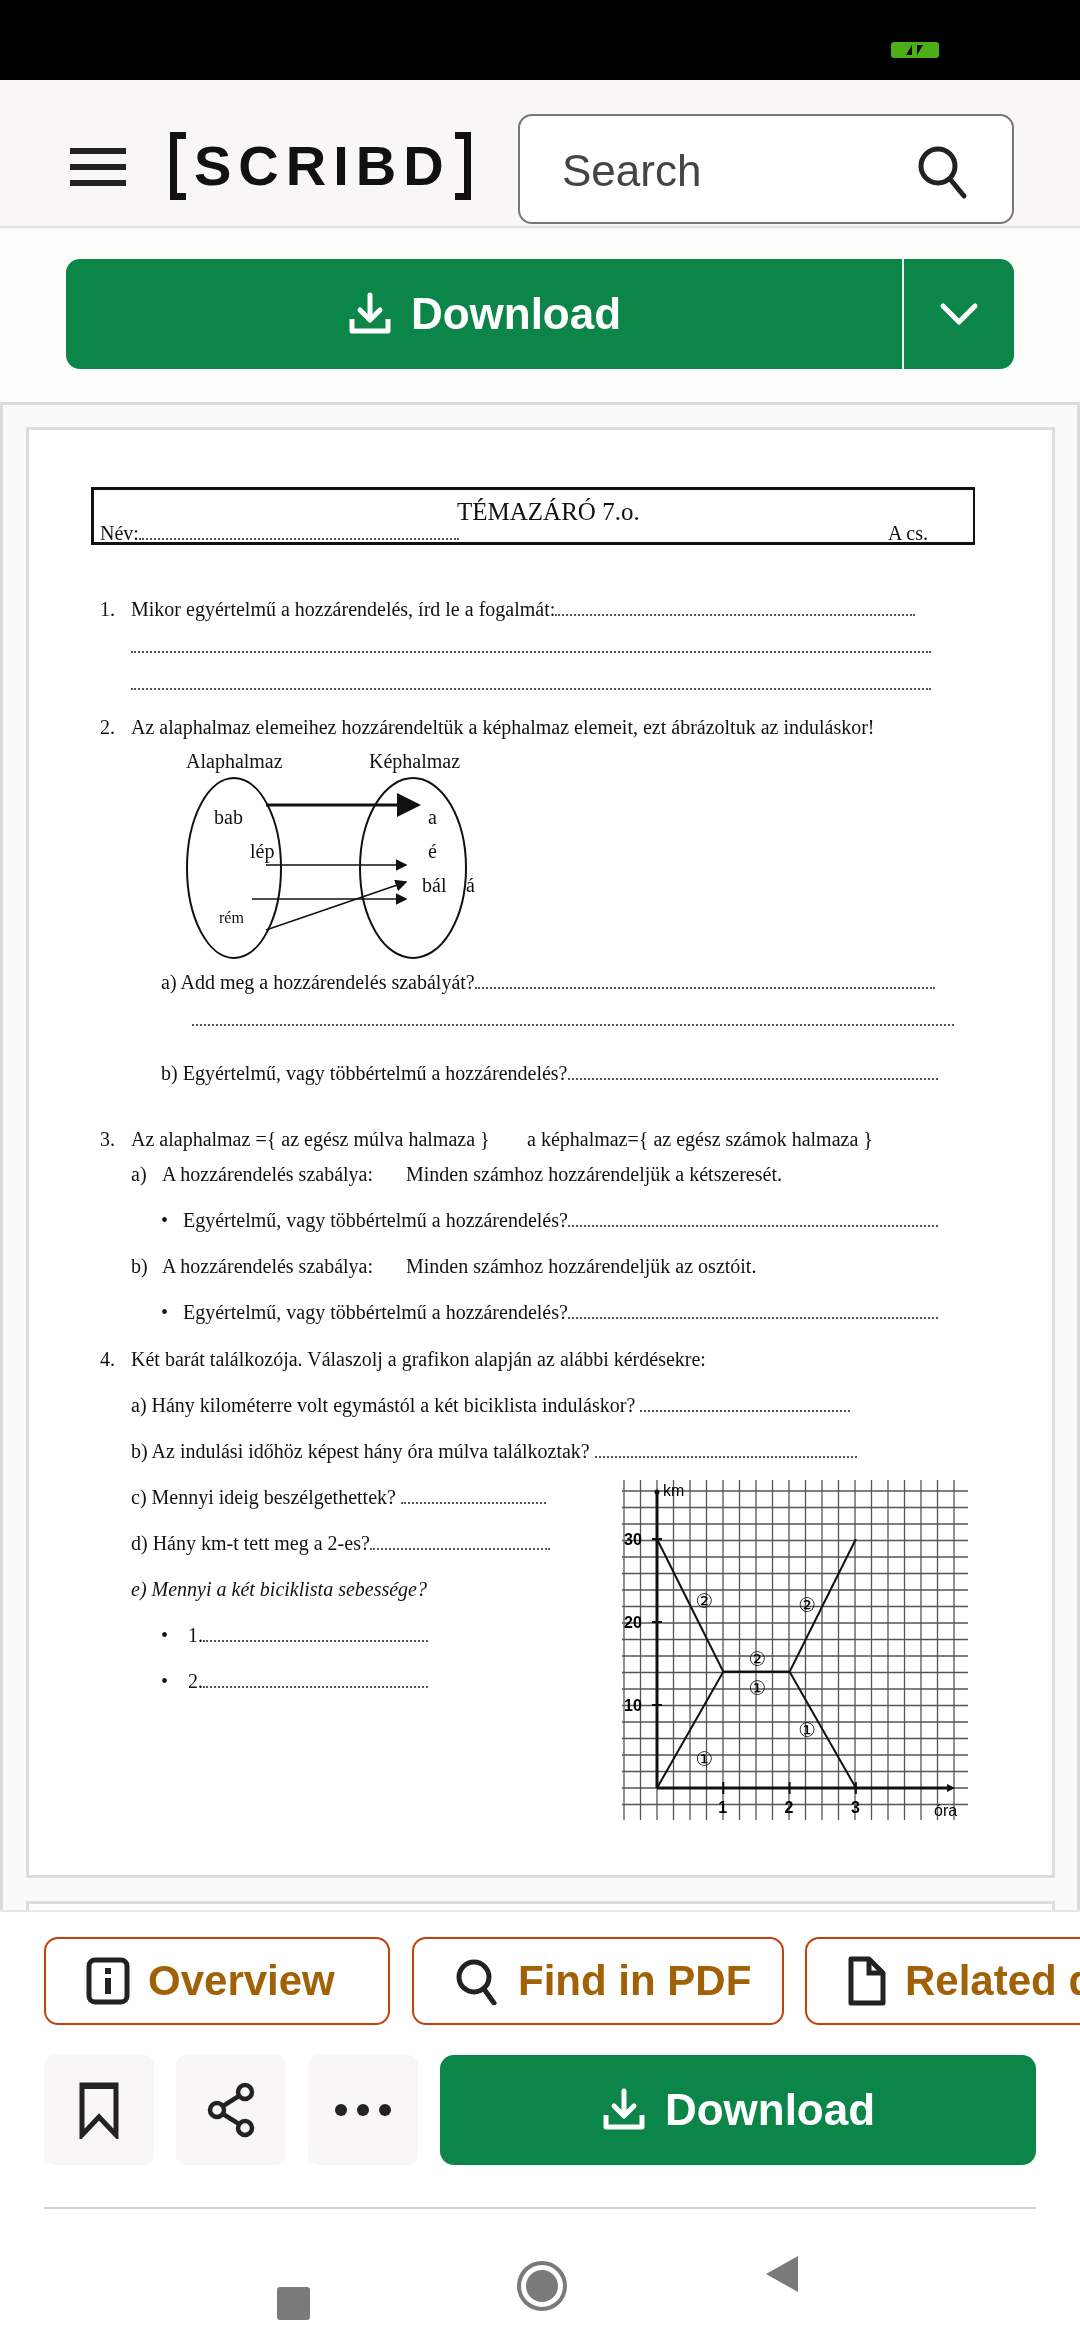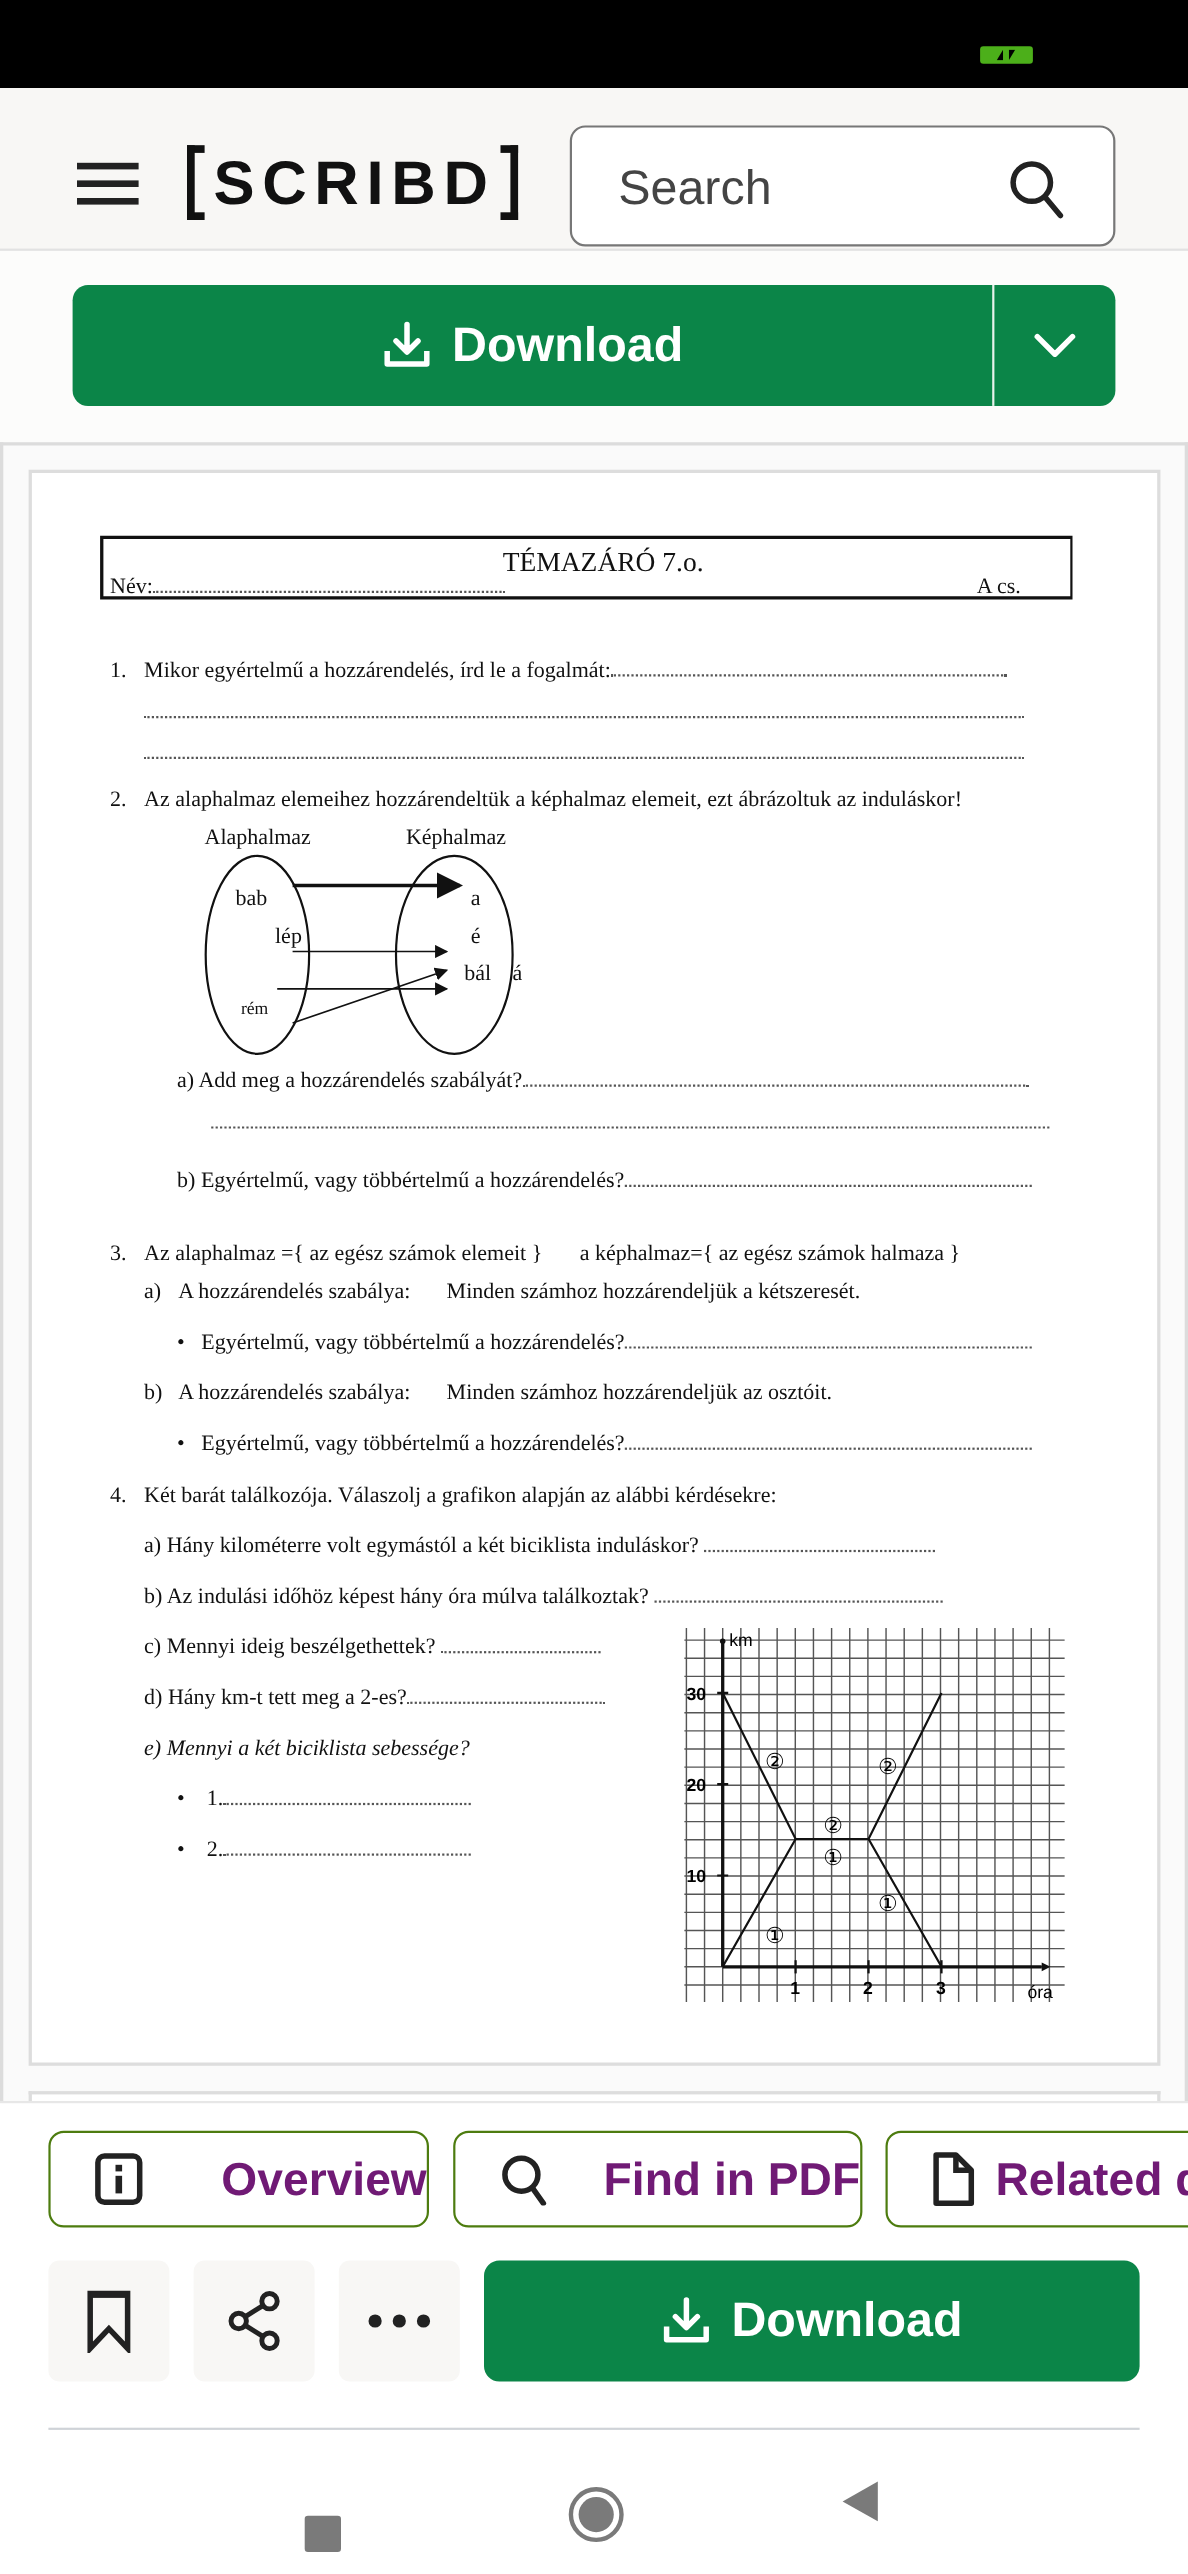--- a/index.html
+++ b/index.html
@@ -32,21 +32,21 @@
   .page { position: absolute; left: 26px; top: 427px; width: 1029px; height: 1451px; background: #fff; border: 3px solid #ddd; }
   .page2 { position: absolute; left: 26px; top: 1901px; width: 1029px; height: 20px; background: #fff; border: 3px solid #ddd; border-bottom: none; }
 
   .doc { position: absolute; left: 0; top: 0; width: 1080px; height: 1900px; font-family: "Liberation Serif", serif; color: #111; }
   .doc .t { position: absolute; font-size: 20px; white-space: nowrap; }
   .hdr-box { position: absolute; left: 91px; top: 487px; width: 884px; height: 58px; border: 3px solid #111; border-right-width: 2px; }
   .dots { display: inline-block; border-bottom: 2px dotted #555; height: 18px; vertical-align: baseline; }
   .lineonly { position: absolute; height: 0; border-top: 2px dotted #555; }
 
   .bottombar { position: absolute; left: 0; top: 1910px; width: 1080px; height: 300px; background: #fff; border-top: 2px solid #e7e7e7; }
-  .pill { position: absolute; top: 25px; height: 88px; border: 2px solid #4d7c0f; border-radius: 14px; background: #fff; display: flex; align-items: center; font-weight: bold; font-size: 42px; color: #701a75; white-space: nowrap; overflow: hidden; justify-content: space-between; }
+  .pill { position: absolute; top: 25px; height: 88px; border: 2px solid #c2410c; border-radius: 14px; background: #fff; display: flex; align-items: center; font-weight: bold; font-size: 42px; color: #a16207; white-space: nowrap; overflow: hidden; }
   .pill svg { margin: 0 18px 0 40px; flex: none; }
   .sq { position: absolute; top: 2055px; width: 110px; height: 110px; background: #f8f7f5; border-radius: 10px; display: flex; align-items: center; justify-content: center; }
   .dl-bot { position: absolute; left: 440px; top: 2055px; width: 596px; height: 110px; background: #0b8548; border-radius: 14px; display: flex; align-items: center; justify-content: center; color: #fff; font-weight: bold; font-size: 44px; }
   .dl-bot svg { margin-right: 18px; }
   .divider { position: absolute; left: 44px; top: 2207px; width: 992px; height: 2px; background: #cfd3d8; }
   .navbar { position: absolute; left: 0; top: 2210px; width: 1080px; height: 130px; background: #fff; }
   .nav-sq { position: absolute; left: 277px; top: 2287px; width: 33px; height: 33px; background: #7a7a7a; border-radius: 3px; }
   .nav-home { position: absolute; left: 517px; top: 2261px; width: 50px; height: 50px; border: 4px solid #7a7a7a; border-radius: 50%; }
   .nav-home::after { content: ""; position: absolute; left: 5px; top: 5px; width: 32px; height: 32px; background: #7a7a7a; border-radius: 50%; }
   .nav-back { position: absolute; left: 766px; top: 2256px; width: 0; height: 0; border-top: 18px solid transparent; border-bottom: 18px solid transparent; border-right: 32px solid #7a7a7a; }
@@ -131,21 +131,21 @@
   <div class="t" style="left:219px;top:909px;font-size:16px;">rém</div>
   <div class="t" style="left:428px;top:806px;">a</div>
   <div class="t" style="left:428px;top:840px;">é</div>
   <div class="t" style="left:422px;top:874px;">bál</div>
   <div class="t" style="left:466px;top:874px;">á</div>
   <div class="t" style="left:161px;top:971px;"><span>a)  Add meg a hozzárendelés szabályát?</span><span class="dots" style="width:460px;height:14px;"></span></div>
   <div class="lineonly" style="left:192px;top:1024px;width:762px;"></div>
   <div class="t" style="left:161px;top:1062px;"><span>b)  Egyértelmű, vagy többértelmű a hozzárendelés?</span><span class="dots" style="width:370px;height:14px;"></span></div>
 
   <div class="t" style="left:100px;top:1128px;">3.</div>
-  <div class="t" style="left:131px;top:1128px;">Az alaphalmaz ={ az egész számok elemeit }</div>
+  <div class="t" style="left:131px;top:1128px;">Az alaphalmaz ={ az egész múlva halmaza }</div>
   <div class="t" style="left:527px;top:1128px;">a képhalmaz={ az egész számok halmaza }</div>
   <div class="t" style="left:131px;top:1163px;">a)</div>
   <div class="t" style="left:162px;top:1163px;">A hozzárendelés szabálya:</div>
   <div class="t" style="left:406px;top:1163px;">Minden számhoz hozzárendeljük a kétszeresét.</div>
   <div class="t" style="left:161px;top:1209px;"><span>•&nbsp;&nbsp;&nbsp;</span><span>Egyértelmű, vagy többértelmű a hozzárendelés?</span><span class="dots" style="width:370px;height:14px;"></span></div>
   <div class="t" style="left:131px;top:1255px;">b)</div>
   <div class="t" style="left:162px;top:1255px;">A hozzárendelés szabálya:</div>
   <div class="t" style="left:406px;top:1255px;">Minden számhoz hozzárendeljük az osztóit.</div>
   <div class="t" style="left:161px;top:1301px;"><span>•&nbsp;&nbsp;&nbsp;</span><span>Egyértelmű, vagy többértelmű a hozzárendelés?</span><span class="dots" style="width:370px;height:14px;"></span></div>
 

